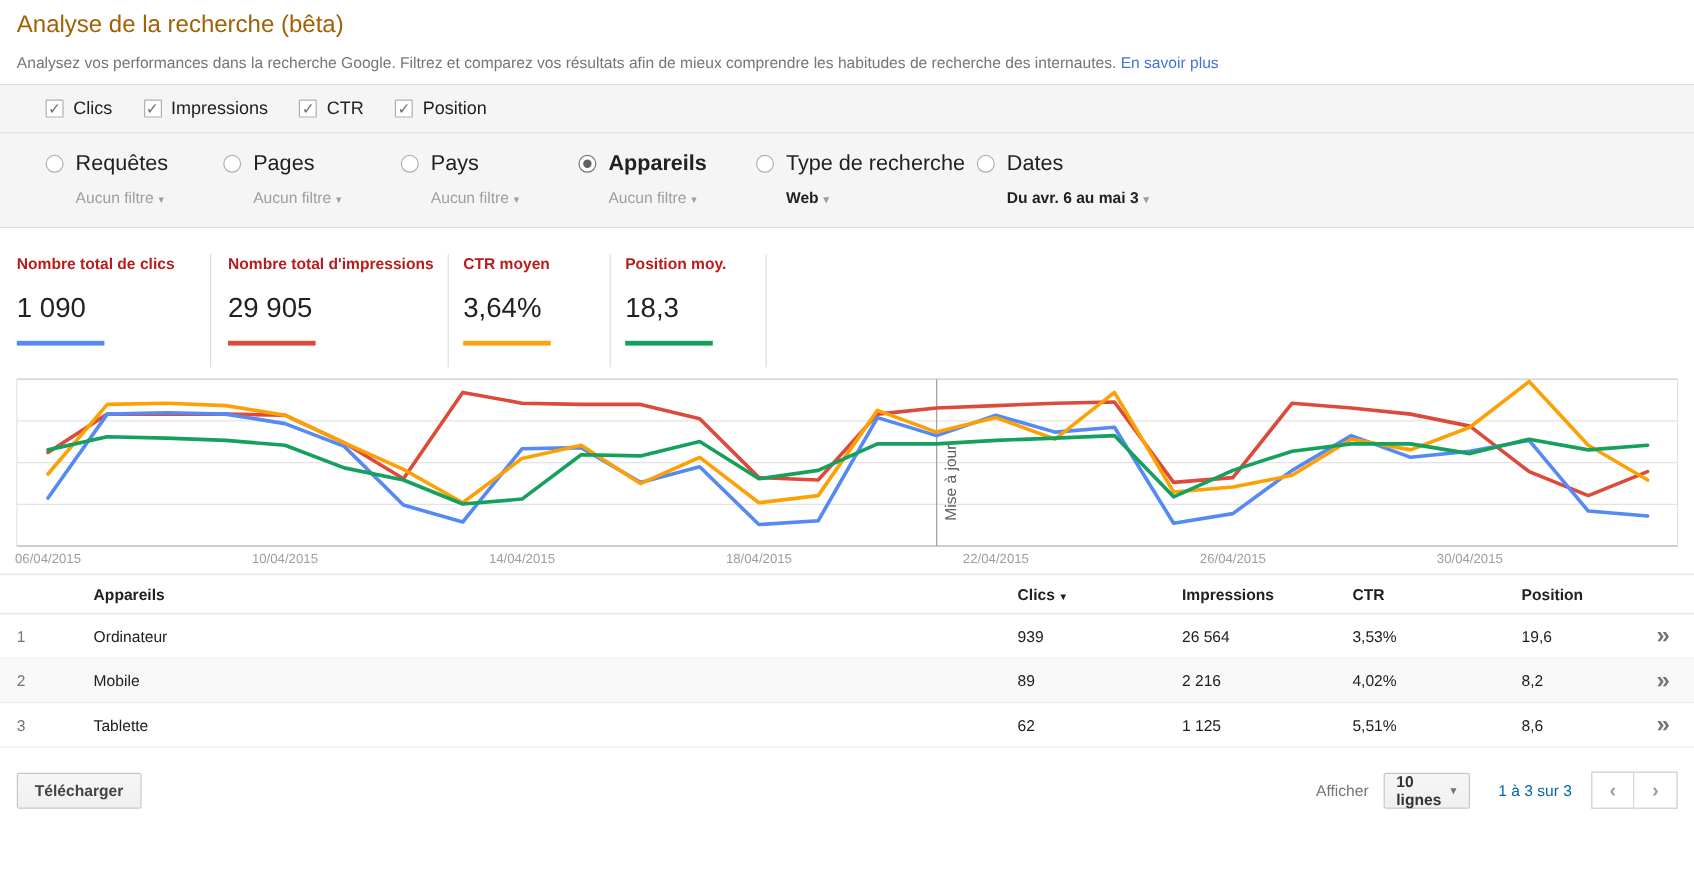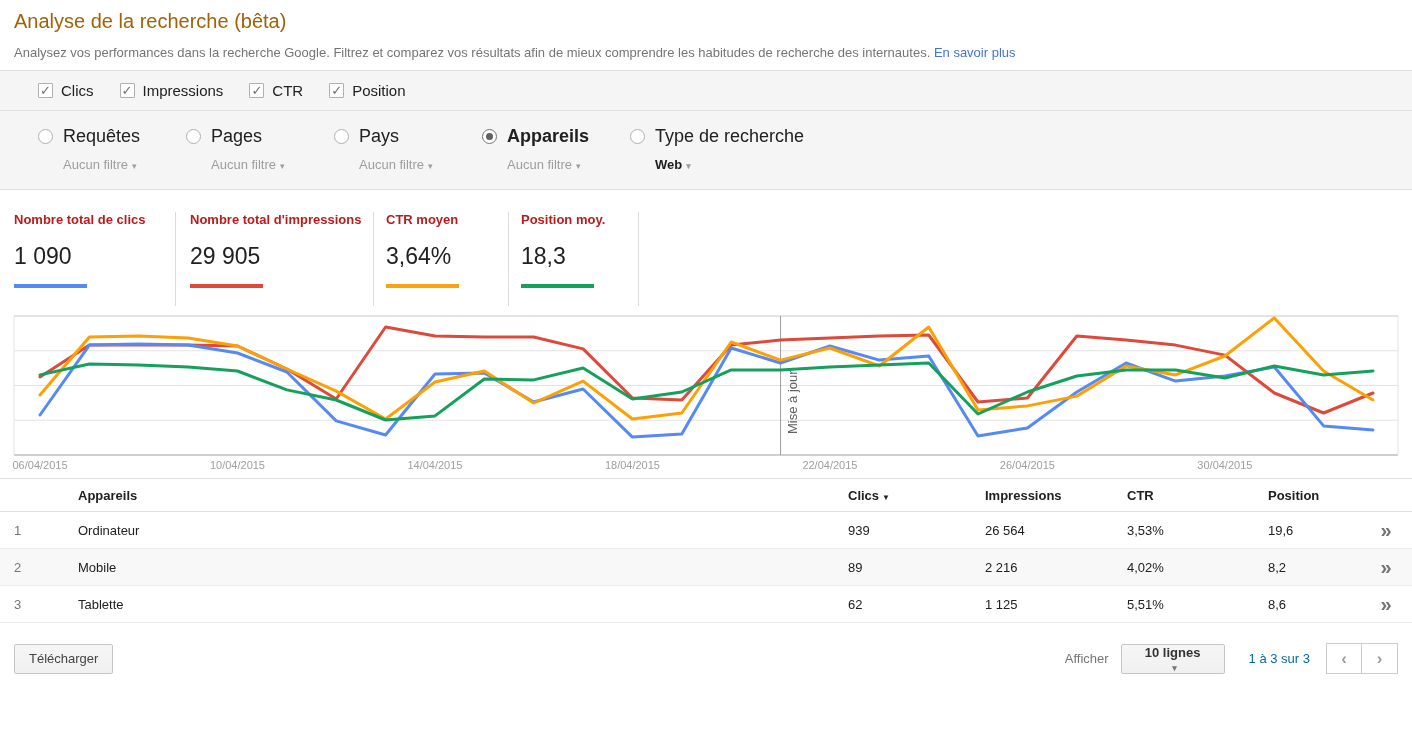--- a/index.html
+++ b/index.html
@@ -57,27 +57,27 @@
   .cell-num { padding-left:14px; color:#757575; }
   .cell-name { padding-left:14px; }
   .thead .cell-name { padding-left:14px; }
   .sort-ico { font-size:8px; color:#212121; margin-left:3px; }
   .cell-more { text-align:center; color:#757575; font-size:20px; font-weight:bold; cursor:pointer; }
 
   
   .footer { display:flex; align-items:center; height:71px; padding:0 14px; }
   .btn { display:inline-flex; align-items:center; height:30px; padding:0 14px;
          background:linear-gradient(#f6f6f6,#f0f0f0); border:1px solid #c6c6c6; border-radius:2px;
-         font-size:13px; font-weight:normal; color:#444; cursor:pointer; }
+         font-size:13px; font-weight:bold; color:#444; cursor:pointer; }
   .f-right { margin-left:auto; display:flex; align-items:center; }
   .f-show { font-size:13px; color:#757575; margin-right:12px; }
-  .select-btn { display:inline-flex; align-items:center; justify-content:space-between; width:104px;
+  .select-btn { display:inline-flex; align-items:center; justify-content:space-between; width:72px;
                 height:30px; padding:0 10px; background:linear-gradient(#f6f6f6,#f0f0f0);
                 border:1px solid #c6c6c6; border-radius:2px; font-size:13px; font-weight:bold;
-                color:#333; cursor:pointer; margin-right:24px;flex-direction:column; }
+                color:#333; cursor:pointer; margin-right:24px; }
   .select-btn .caret { color:#757575; }
   .f-range { font-size:13px; color:#0369a1; margin-right:16px; }
   .pager { display:flex; }
   .pg { width:36px; height:31px; border:1px solid #ccc; background:#fff; display:flex;
         align-items:center; justify-content:center; color:#9e9e9e; font-size:17px;
         font-weight:bold; cursor:pointer; }
   .pg.right { border-left:none; }
 </style>
 </head>
 <body>
@@ -149,20 +149,29 @@
           <span>Aucun filtre</span><span class="caret">▾</span>
         </div>
       </div>
       <div class="dim-group w-type">
         <div class="dim-top">
           <span class="radio"></span>
           <span class="dim-label">Type de recherche</span>
         </div>
         <div class="dim-filter strong">
           <span>Web</span><span class="caret">▾</span>
+        </div>
+      </div>
+      <div class="dim-group">
+        <div class="dim-top">
+          <span class="radio"></span>
+          <span class="dim-label">Dates</span>
+        </div>
+        <div class="dim-filter strong">
+          <span>Du avr. 6 au mai 3</span><span class="caret">▾</span>
         </div>
       </div>
     </div>
   </div>
 
   <div class="metrics">
     <div class="m-card c1">
       <div class="m-label">Nombre total de clics</div>
       <div class="m-value">1 090</div>
       <div class="m-bar" style="background:#5589f4;"></div>

